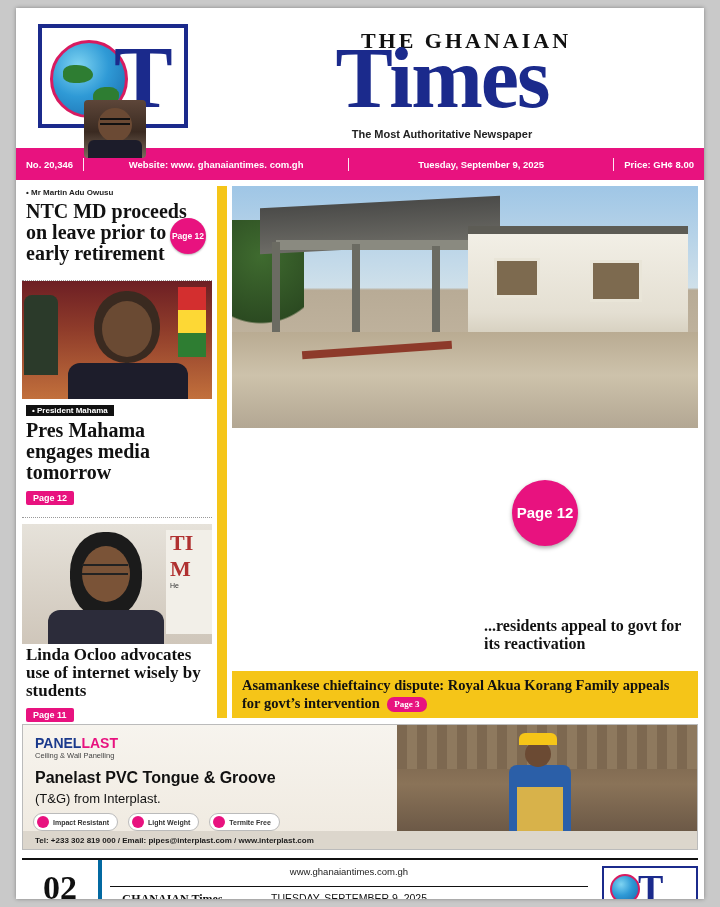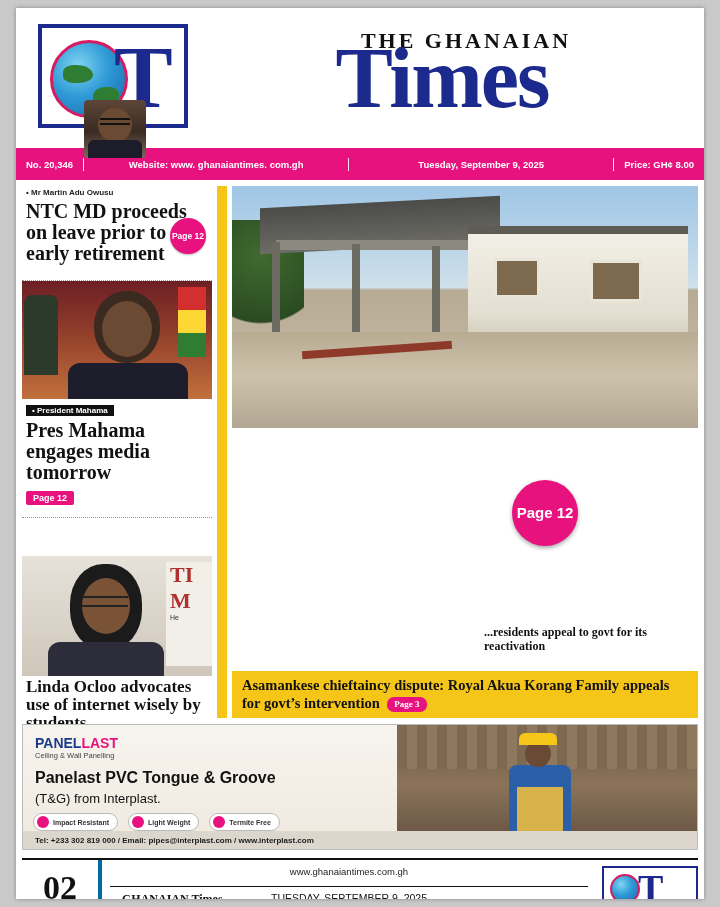--- a/index.html
+++ b/index.html
@@ -158,21 +158,20 @@
   .photo2 .m-head { position:absolute; left:72px; top:10px; width:66px; height:72px; border-radius:48%; background:#3a2a20; }
   .photo2 .m-face { position:absolute; left:80px; top:20px; width:50px; height:56px; border-radius:50%; background:#6a4a33; }
   .photo2 .m-suit { position:absolute; left:46px; bottom:0; width:120px; height:36px; background:#1d1d2b; border-radius:12px 12px 0 0; }
   .photo2 .m-flag { position:absolute; right:6px; top:6px; width:28px; height:70px;
       background: linear-gradient(180deg,#d32f2f 33%,#fdd835 33% 66%,#2e7d32 66%); }
   .photo2 .m-guard { position:absolute; left:2px; top:14px; width:34px; height:80px; background:#2b3a2a; border-radius:8px 8px 0 0; }
 
   .photo3 {
     position: relative; height: 120px; overflow: hidden;
     background: linear-gradient(180deg,#e6e2da 0%,#cfc6ba 100%);
-    margin-top: 32px;
   }
   .photo3 .w-head { position:absolute; left:48px; top:8px; width:72px; height:86px; border-radius:46%; background:#1b1b1b; }
   .photo3 .w-face { position:absolute; left:60px; top:22px; width:48px; height:56px; border-radius:50%; background:#7a5337; }
   .photo3 .w-glass { position:absolute; left:60px; top:40px; width:46px; height:11px; border-top:2px solid #222; border-bottom:2px solid #222; }
   .photo3 .w-body { position:absolute; left:26px; bottom:0; width:116px; height:34px; background:#2c2c3a; border-radius:12px 12px 0 0; }
   .photo3 .w-banner { position:absolute; right:0; top:6px; width:46px; height:104px; background:#f2efe8; }
   .photo3 .w-banner .bl { font-family:"Liberation Serif",serif; font-weight:bold; color:#b03030; font-size:22px; padding-left:4px; }
   .photo3 .w-banner .bs { font-size:7px; color:#333; padding-left:4px; }
 
   .lead-photo {
@@ -213,21 +212,21 @@
   .bighead {
     font-family: "Liberation Serif", serif;
     font-weight: bold; color: #111;
     font-size: 54px; line-height: .93; letter-spacing: -1px;
     padding-left: 6px;
   }
   .bighead .ln { display:block; }
   .deck {
     position: absolute; right: 4px; bottom: 18px; width: 210px;
     font-family: "Liberation Serif", serif;
-    font-weight: bold; font-size: 12px; line-height: 1.12; color:#111;
+    font-weight: bold; font-size: 16px; line-height: 1.12; color:#111;
   }
   .page-bubble {
     position: absolute; right: 120px; top: 52px;
     width: 66px; height: 66px; border-radius: 50%;
     background: #e8127f; color: #fff;
     display:flex; align-items:center; justify-content:center; text-align:center;
     font-size: 15px; font-weight: bold; line-height: 1.05;
     box-shadow: 0 2px 4px rgba(0,0,0,.35);
   }
   .yellow-strip {
@@ -314,20 +313,21 @@
 <div class="page">
   <div class="paper">
 
     <div class="masthead">
       <div class="logo-box">
         <div class="logo-globe"></div>
         <div class="logo-T">T</div>
       </div>
       <div class="mast-kicker">THE GHANAIAN</div>
       <div class="mast-title">Times</div>
+      <div class="mast-tag">The Most Authoritative Newspaper</div>
       <div class="editor-photo">
         <div class="face"></div>
           <div class="glasses"></div>
           <div class="suit"></div>
       </div>
     </div>
 
     <div class="infobar">
       <div class="cell">No. 20,346</div>
       <div class="sep"></div>

